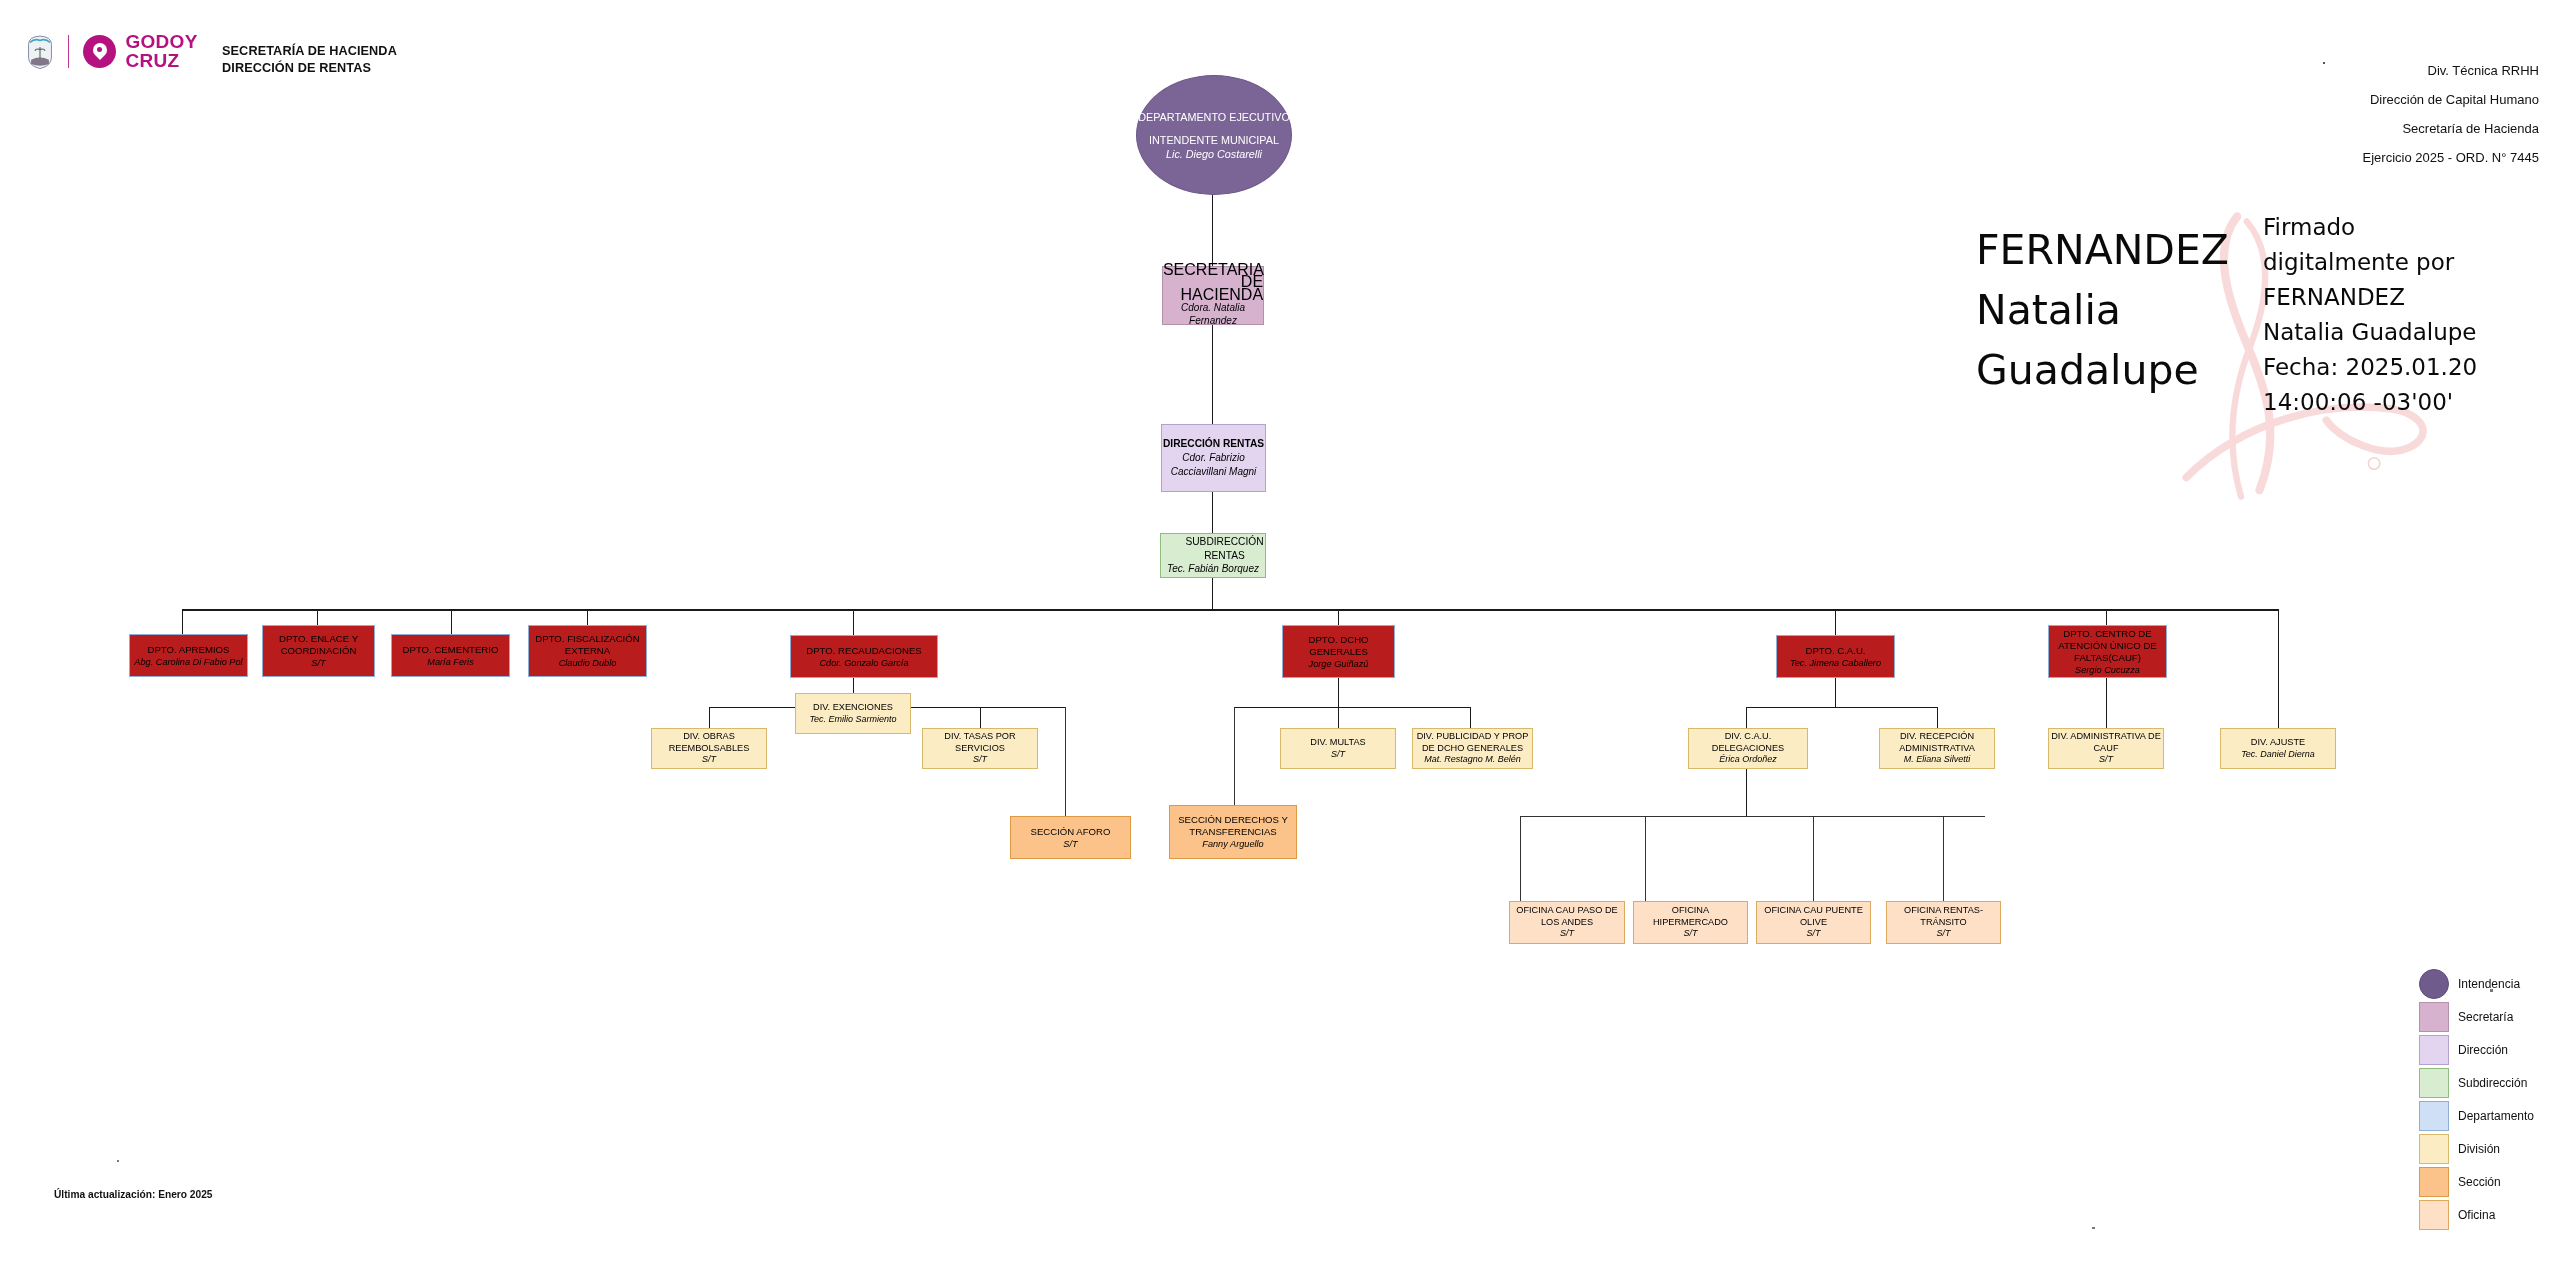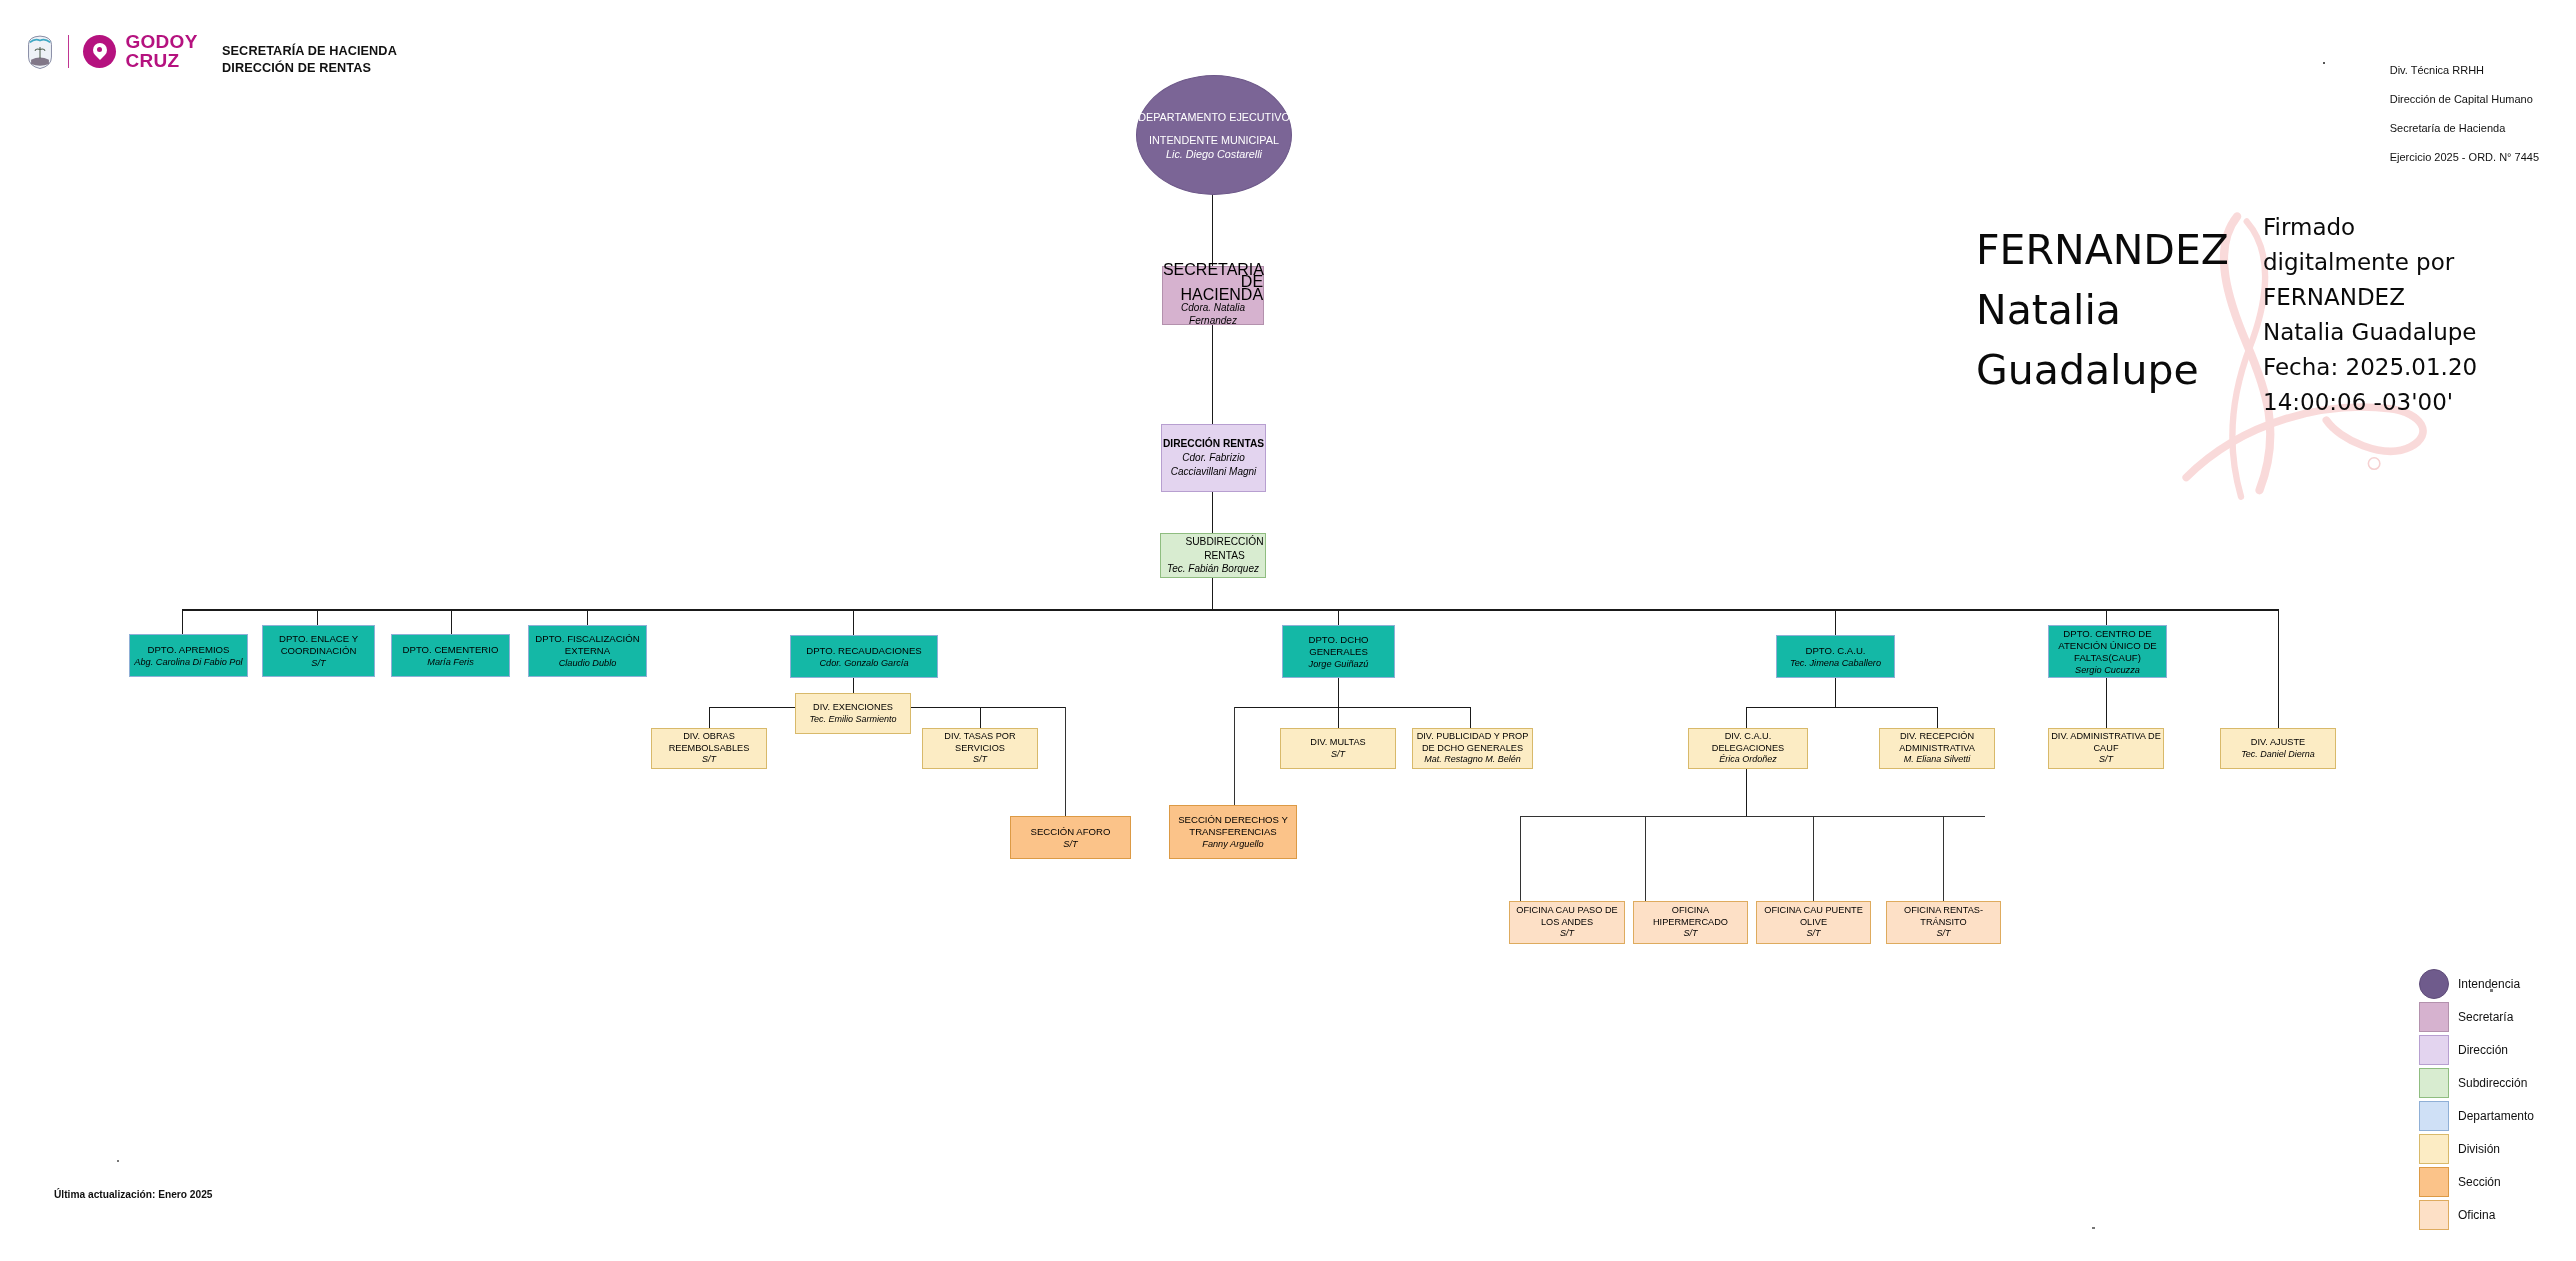--- a/index.html
+++ b/index.html
@@ -14,21 +14,21 @@
   .gc-mark{display:flex;align-items:center;gap:9px;}
   .gc-pin{width:33px;height:33px;border-radius:50%;background:#b5127f;position:relative;}
   .gc-pin:after{content:"";position:absolute;left:9.6px;top:7.6px;width:14px;height:14px;
     border-radius:50% 50% 50% 0;transform:rotate(-45deg);background:#ffffff;}
   .gc-pin:before{content:"";position:absolute;left:14px;top:12px;width:5.1px;height:5.1px;
     border-radius:50%;background:#b5127f;z-index:2;}
   .gc-txt{font-weight:bold;font-size:19px;line-height:18.5px;color:#b5127f;letter-spacing:0.3px;}
   .hdr-title{position:absolute;left:222px;top:43px;font-weight:bold;font-size:12.7px;
     line-height:17px;letter-spacing:0.1px;color:#111;}
 
-  .hdr-right{position:absolute;right:37px;top:56px;text-align:left;font-size:11px;
+  .hdr-right{position:absolute;right:37px;top:56px;text-align:right;font-size:13px;
     line-height:29px;color:#111;}
   .tiny-dot{position:absolute;left:2323px;top:62px;width:1.9px;height:1.9px;background:#555;}
   .tiny-dot2{position:absolute;left:117px;top:1160px;width:1.9px;height:1.9px;background:#777;}
   .tiny-dot3{position:absolute;left:2092px;top:1227px;width:2.5px;height:1.9px;background:#777;}
   .tiny-dot4{position:absolute;left:2490px;top:989px;width:2.5px;height:2.5px;background:#777;}
 
   
   .node{position:absolute;box-sizing:border-box;display:flex;flex-direction:column;
         align-items:center;justify-content:center;text-align:center;z-index:5;}
   .node .t{font-weight:normal;}
@@ -43,21 +43,21 @@
   .n-secretaria .p{font-size:10px;line-height:12.7px;}
 
   .n-direccion{background:#e3d4ef;border:0.6px solid #b79fd0;}
   .n-direccion .t{font-weight:bold;font-size:10.2px;line-height:14px;}
   .n-direccion .p{font-size:10px;line-height:14px;}
 
   .n-subdireccion{background:#d8ecd0;border:0.6px solid #8fbd80;}
   .n-subdireccion .t{font-size:10.2px;line-height:13.4px;padding-left:23px;}
   .n-subdireccion .p{font-size:10px;line-height:13.4px;}
 
-  .n-dpto{background:#14b8a6;border:0.6px solid #8fafd6;}
+  .n-dpto{background:#b91c1c;border:0.6px solid #8fafd6;}
   .n-dpto .t{font-size:9.6px;line-height:12px;}
   .n-dpto .p{font-size:9.2px;line-height:12px;}
 
   .n-div{background:#fcecc4;border:0.6px solid #d8b96a;}
   .n-div .t{font-size:9.2px;line-height:11.5px;}
   .n-div .p{font-size:9px;line-height:11.5px;}
 
   .n-seccion{background:#fbc389;border:0.6px solid #dc9a45;}
   .n-seccion .t{font-size:9.6px;line-height:12px;}
   .n-seccion .p{font-size:9.2px;line-height:12px;}

